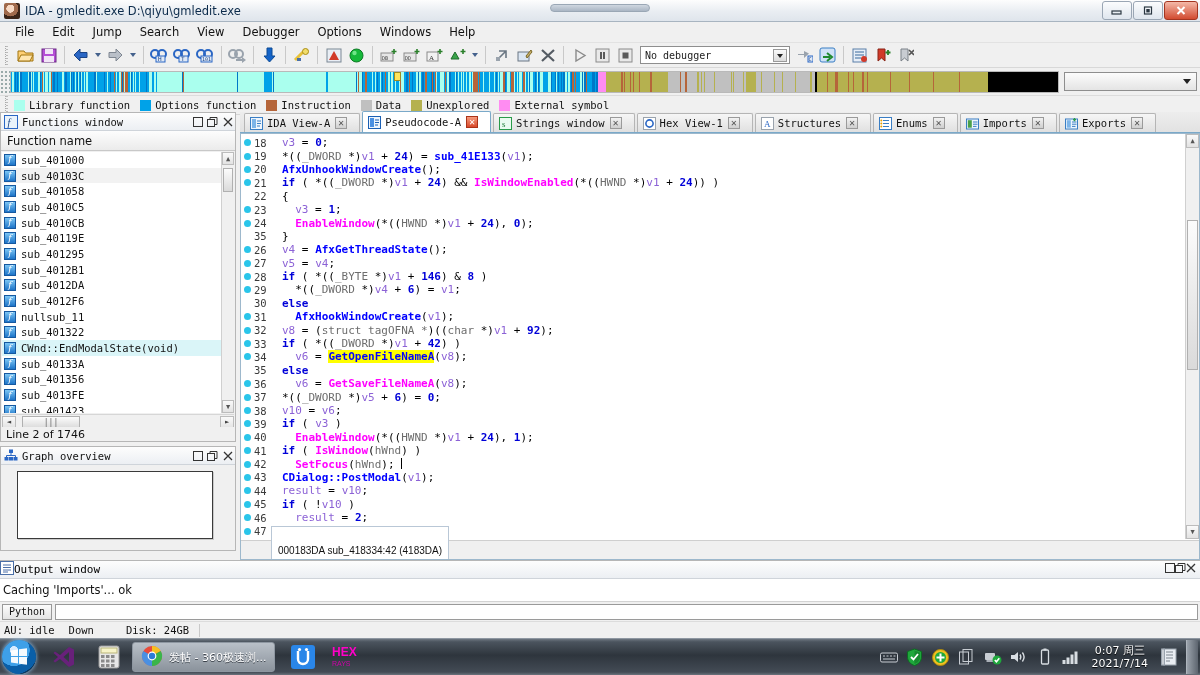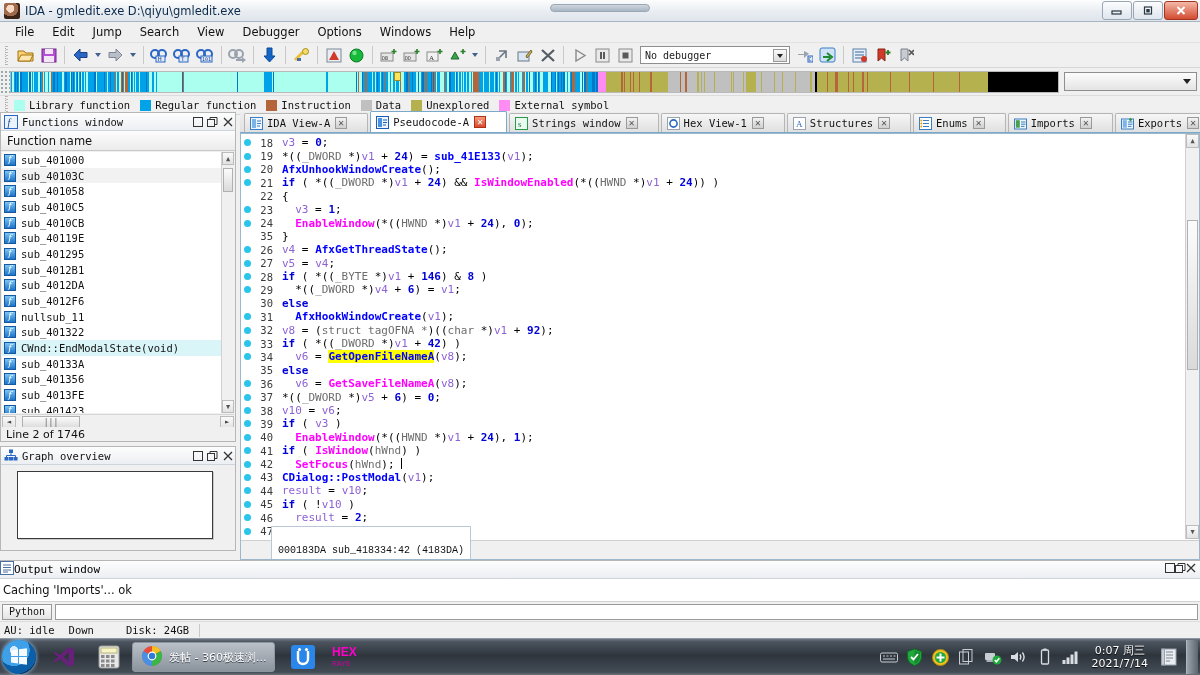--- a/index.html
+++ b/index.html
@@ -145,61 +145,61 @@
   #gowin{ left:0; top:334px; width:236px; height:105px; }
   .gobox{ position:absolute;left:16px;top:24px;width:196px;height:68px;
     background:#fff;border:1px solid #3a3a3a; box-shadow:1px 1px 0 #c9c9c9;}
 
   
   #codearea{ position:absolute; left:240px; top:0; right:0; bottom:0;
     background:#f0f0f0; }
   .tabstrip{ height:21px; display:flex; align-items:flex-end;
     background:linear-gradient(#ededed,#e2e2e2); padding-left:4px;
     border-bottom:1px solid #7aa9c9; }
-  .tab{ height:19px; display:flex;align-items:center; padding:0 20px 0 5px;
+  .tab{ height:19px; display:flex;align-items:center; padding:0 12px 0 5px;
     background:linear-gradient(#f6f6f6,#e0e0e0);
     border:1px solid #b5b5b5; border-bottom:none; margin-right:2px;
     border-radius:2px 2px 0 0; }
   .tab.active{ background:#fff; border-color:#7aa9c9; height:21px; }
   .tab .ti{ width:13px;height:13px;margin-right:4px;flex:none; }
   .tab .tl{ font-family:"DejaVu Sans Mono",monospace;font-size:10.5px;color:#111;white-space:nowrap;}
   .tab .tx{ width:12px;height:12px;margin-left:5px;border:1px solid #9a9a9a;
     background:linear-gradient(#f2f2f2,#cfcfcf); color:#555;
     display:flex;align-items:center;justify-content:center;font-size:8px;font-family:"DejaVu Sans",sans-serif;}
   .tab.active .tx{ background:linear-gradient(#f59a7c,#d8492a); border-color:#ab3318; color:#fff; }
 
   .codeview{ position:absolute; left:0; top:21px; right:0; bottom:0; background:#fff;
     border:1px solid #9db8cc; overflow:hidden; }
   .codelines{ position:absolute; left:0; top:2px; right:14px; bottom:20px; overflow:hidden; }
   .cl{ height:13.4px; display:flex; align-items:center;
        font-family:"DejaVu Sans Mono", monospace; font-size:11px; white-space:pre; }
   .cl .bp{ width:13px;flex:none;display:flex;align-items:center;justify-content:center; }
   .cl .bp b{ width:7px;height:7px;border-radius:50%;background:#29c5ea;display:block; }
-  .cl .ln{ width:22px;flex:none;text-align:right;color:#3a3a3a;font-size:10.5px;
+  .cl .ln{ width:22px;flex:none;text-align:left;color:#3a3a3a;font-size:10.5px;
      padding-right:3px; }
   .cl .src{ padding-left:6px; color:#000; }
   .kw   { color:#0000d8; font-weight:bold; }
   .var  { color:#8c62d6; }
   .fn   { color:#0000ff; font-weight:bold; }
   .api  { color:#ff00ff; font-weight:bold; }
   .typ  { color:#6d6d6d; }
   .num  { color:#0000d8; font-weight:bold; }
   .pln  { color:#000; }
   .hl   { background:#ffff00; color:#0000ff; font-weight:bold; }
   .curs { display:inline-block;width:1px;height:11px;background:#000;vertical-align:-1px;}
   .cvscroll{ position:absolute;right:0;top:0;bottom:20px;width:14px;background:#f0f0f0;
     border-left:1px solid #d0d0d0;}
   .cvscroll .cb{ height:14px;background:linear-gradient(#fafafa,#e2e2e2);border:1px solid #bcbcbc;
     display:flex;align-items:center;justify-content:center;font-size:7px;color:#555;}
   .cvscroll .cthumb{ position:absolute;top:86px;left:1px;right:1px;height:150px;
     background:linear-gradient(#fcfcfc,#dadada);border:1px solid #b0b0b0;}
   .codestat{ position:absolute;left:0;right:0;bottom:0;height:19px;
     background:#f0f0f0;border-top:1px solid #cfcfcf; display:flex;align-items:center;}
   .codestat .cs{ margin-left:30px; border:1px solid #b9c7d6;background:#fff;
-    padding:18px 6px; font-family:Liberation Mono, monospace;font-size:10px;color:#111;}
+    padding:18px 6px; font-family:Liberation Sans, sans-serif;font-size:10px;color:#111;}
 
   
   .outwin{ position:absolute; left:0; right:0; bottom:37px; height:78px;
     background:#f0f0f0; border-top:1px solid #b6b6b6; }
   .outhdr{ height:18px;background:linear-gradient(#fdfdfd,#eceff3);
     border-bottom:1px solid #cfd4da;display:flex;align-items:center;}
   .outbody{ position:absolute;left:0;right:0;top:18px;height:23px;background:#fff;
     border-bottom:1px solid #d3d3d3; overflow:hidden; }
   .outline{ font-family:"DejaVu Sans",sans-serif;font-size:11.5px;color:#111;
     padding-left:3px; line-height:13px; }
@@ -839,21 +839,21 @@
   </div>
 
   <div class="legend">
     <div class="grip"></div>
     <div class="lg">
       <span class="sw" style="background:#aaffee"></span>
       <span class="lb">Library function</span>
     </div>
     <div class="lg">
       <span class="sw" style="background:#00a2e8"></span>
-      <span class="lb">Regular function</span>
+      <span class="lb">Options function</span>
     </div>
     <div class="lg">
       <span class="sw" style="background:#b5653a"></span>
       <span class="lb">Instruction</span>
     </div>
     <div class="lg">
       <span class="sw" style="background:#c0c0c0"></span>
       <span class="lb">Data</span>
     </div>
     <div class="lg">

